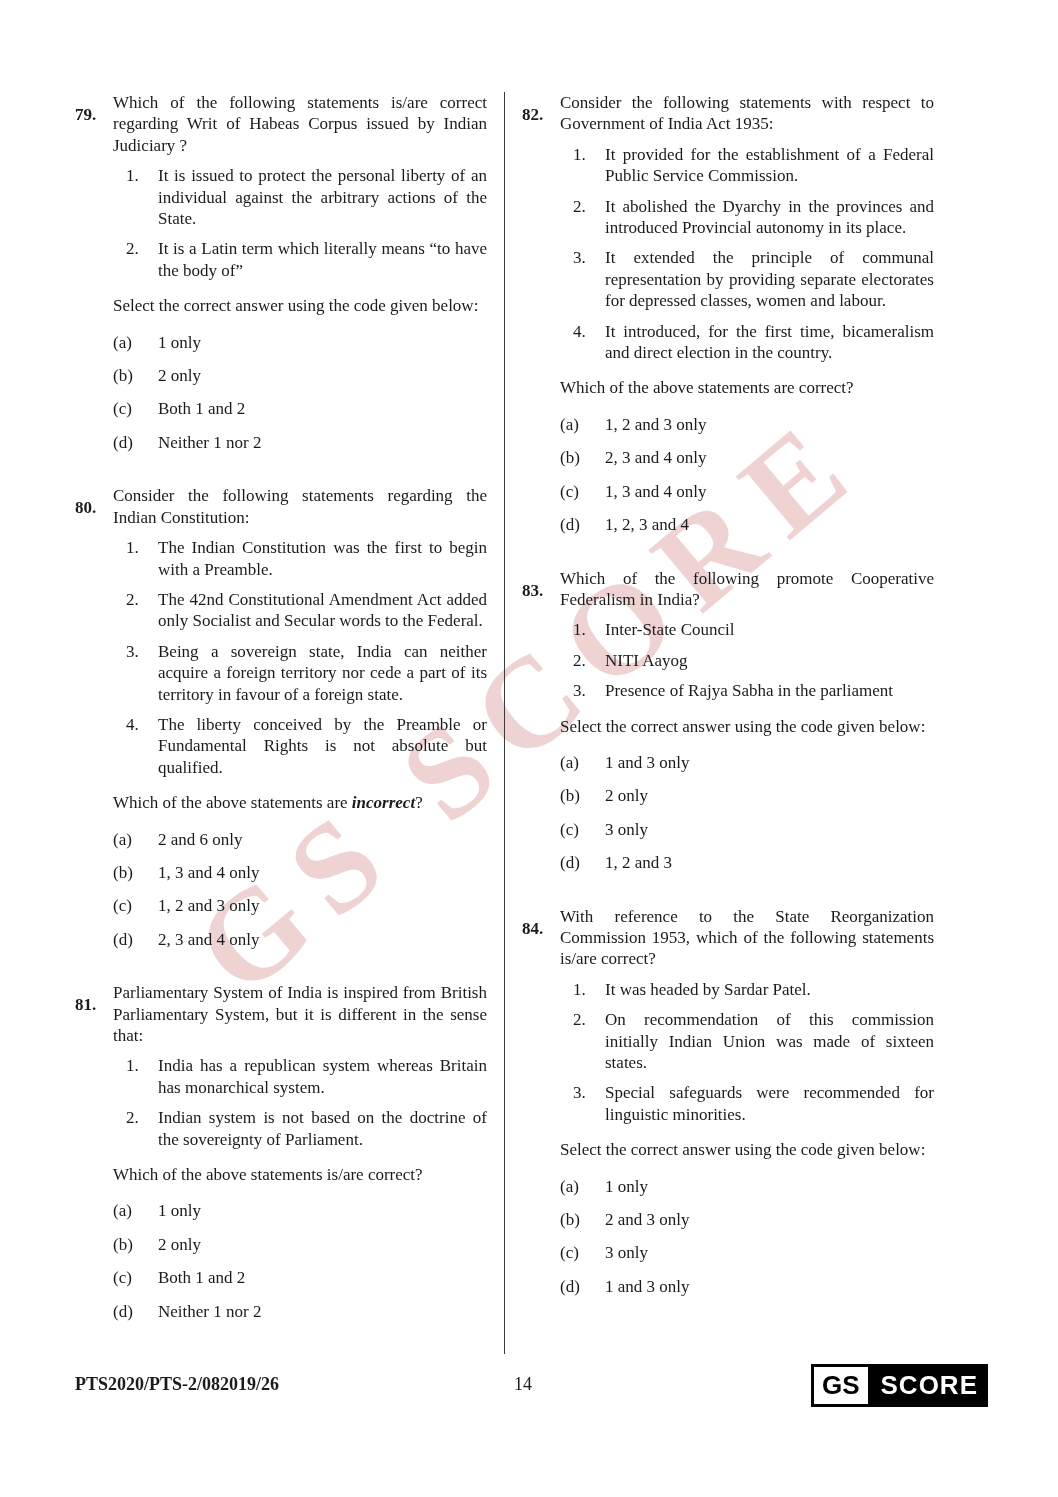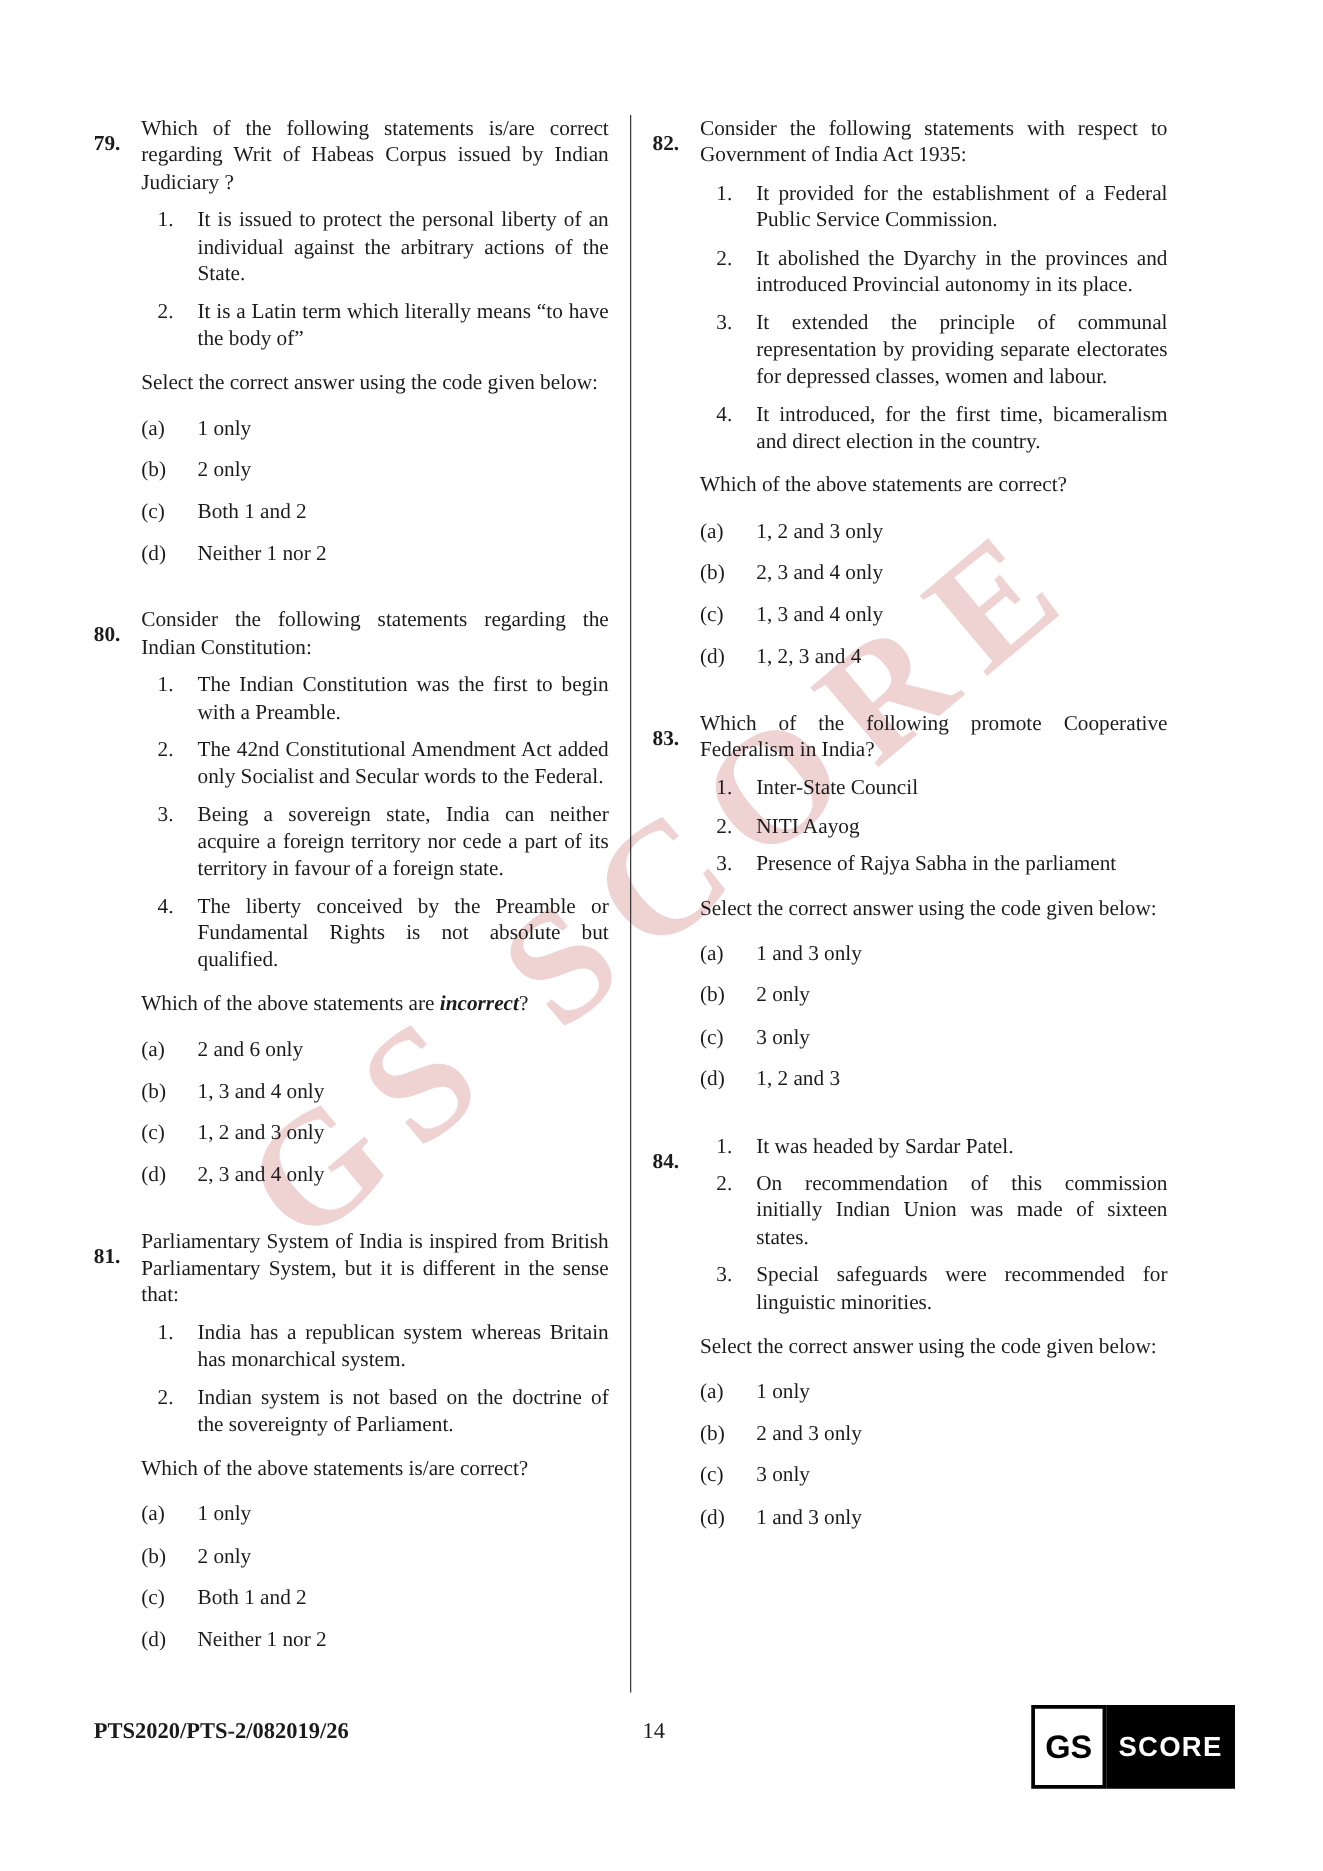--- a/index.html
+++ b/index.html
@@ -55,25 +55,25 @@
     font-size:18px;
   }
   .logo {
     position:absolute; right:58px; top:2px;
     display:flex; align-items:stretch;
     font-family:"Liberation Sans", sans-serif;
   }
   .logo-gs {
     border:3px solid #000; background:#fff; color:#000;
     font-weight:bold; font-size:26px;
-    padding:15px 8px; display:flex; align-items:center;text-align:center;
+    padding:3px 8px; display:flex; align-items:center;text-align:center;
   }
   .logo-score {
     background:#000; color:#fff;
-    font-weight:bold; font-size:22px; letter-spacing:1px;
+    font-weight:bold; font-size:26px; letter-spacing:1px;
     padding:3px 10px; display:flex; align-items:center;
   }
 </style>
 </head>
 <body>
 
 <div class="watermark">GS SCORE</div>
 
 <div class="columns">
   <div class="col">
@@ -260,20 +260,21 @@
             <span class="otext">3 only</span>
           </div>
           <div class="option">
             <span class="olabel">(d)</span>
             <span class="otext">1, 2 and 3</span>
           </div>
         </div>
       </div>
       <div class="question">
         <span class="qnum">84.</span>
+        <div class="stem">With reference to the State Reorganization Commission 1953, which of the following statements is/are correct?</div>
         <div class="statements">
           <div class="statement">
             <span class="snum">1.</span>
             <span class="stext">It was headed by Sardar Patel.</span>
           </div>
           <div class="statement">
             <span class="snum">2.</span>
             <span class="stext">On recommendation of this commission initially Indian Union was made of sixteen states.</span>
           </div>
           <div class="statement">

